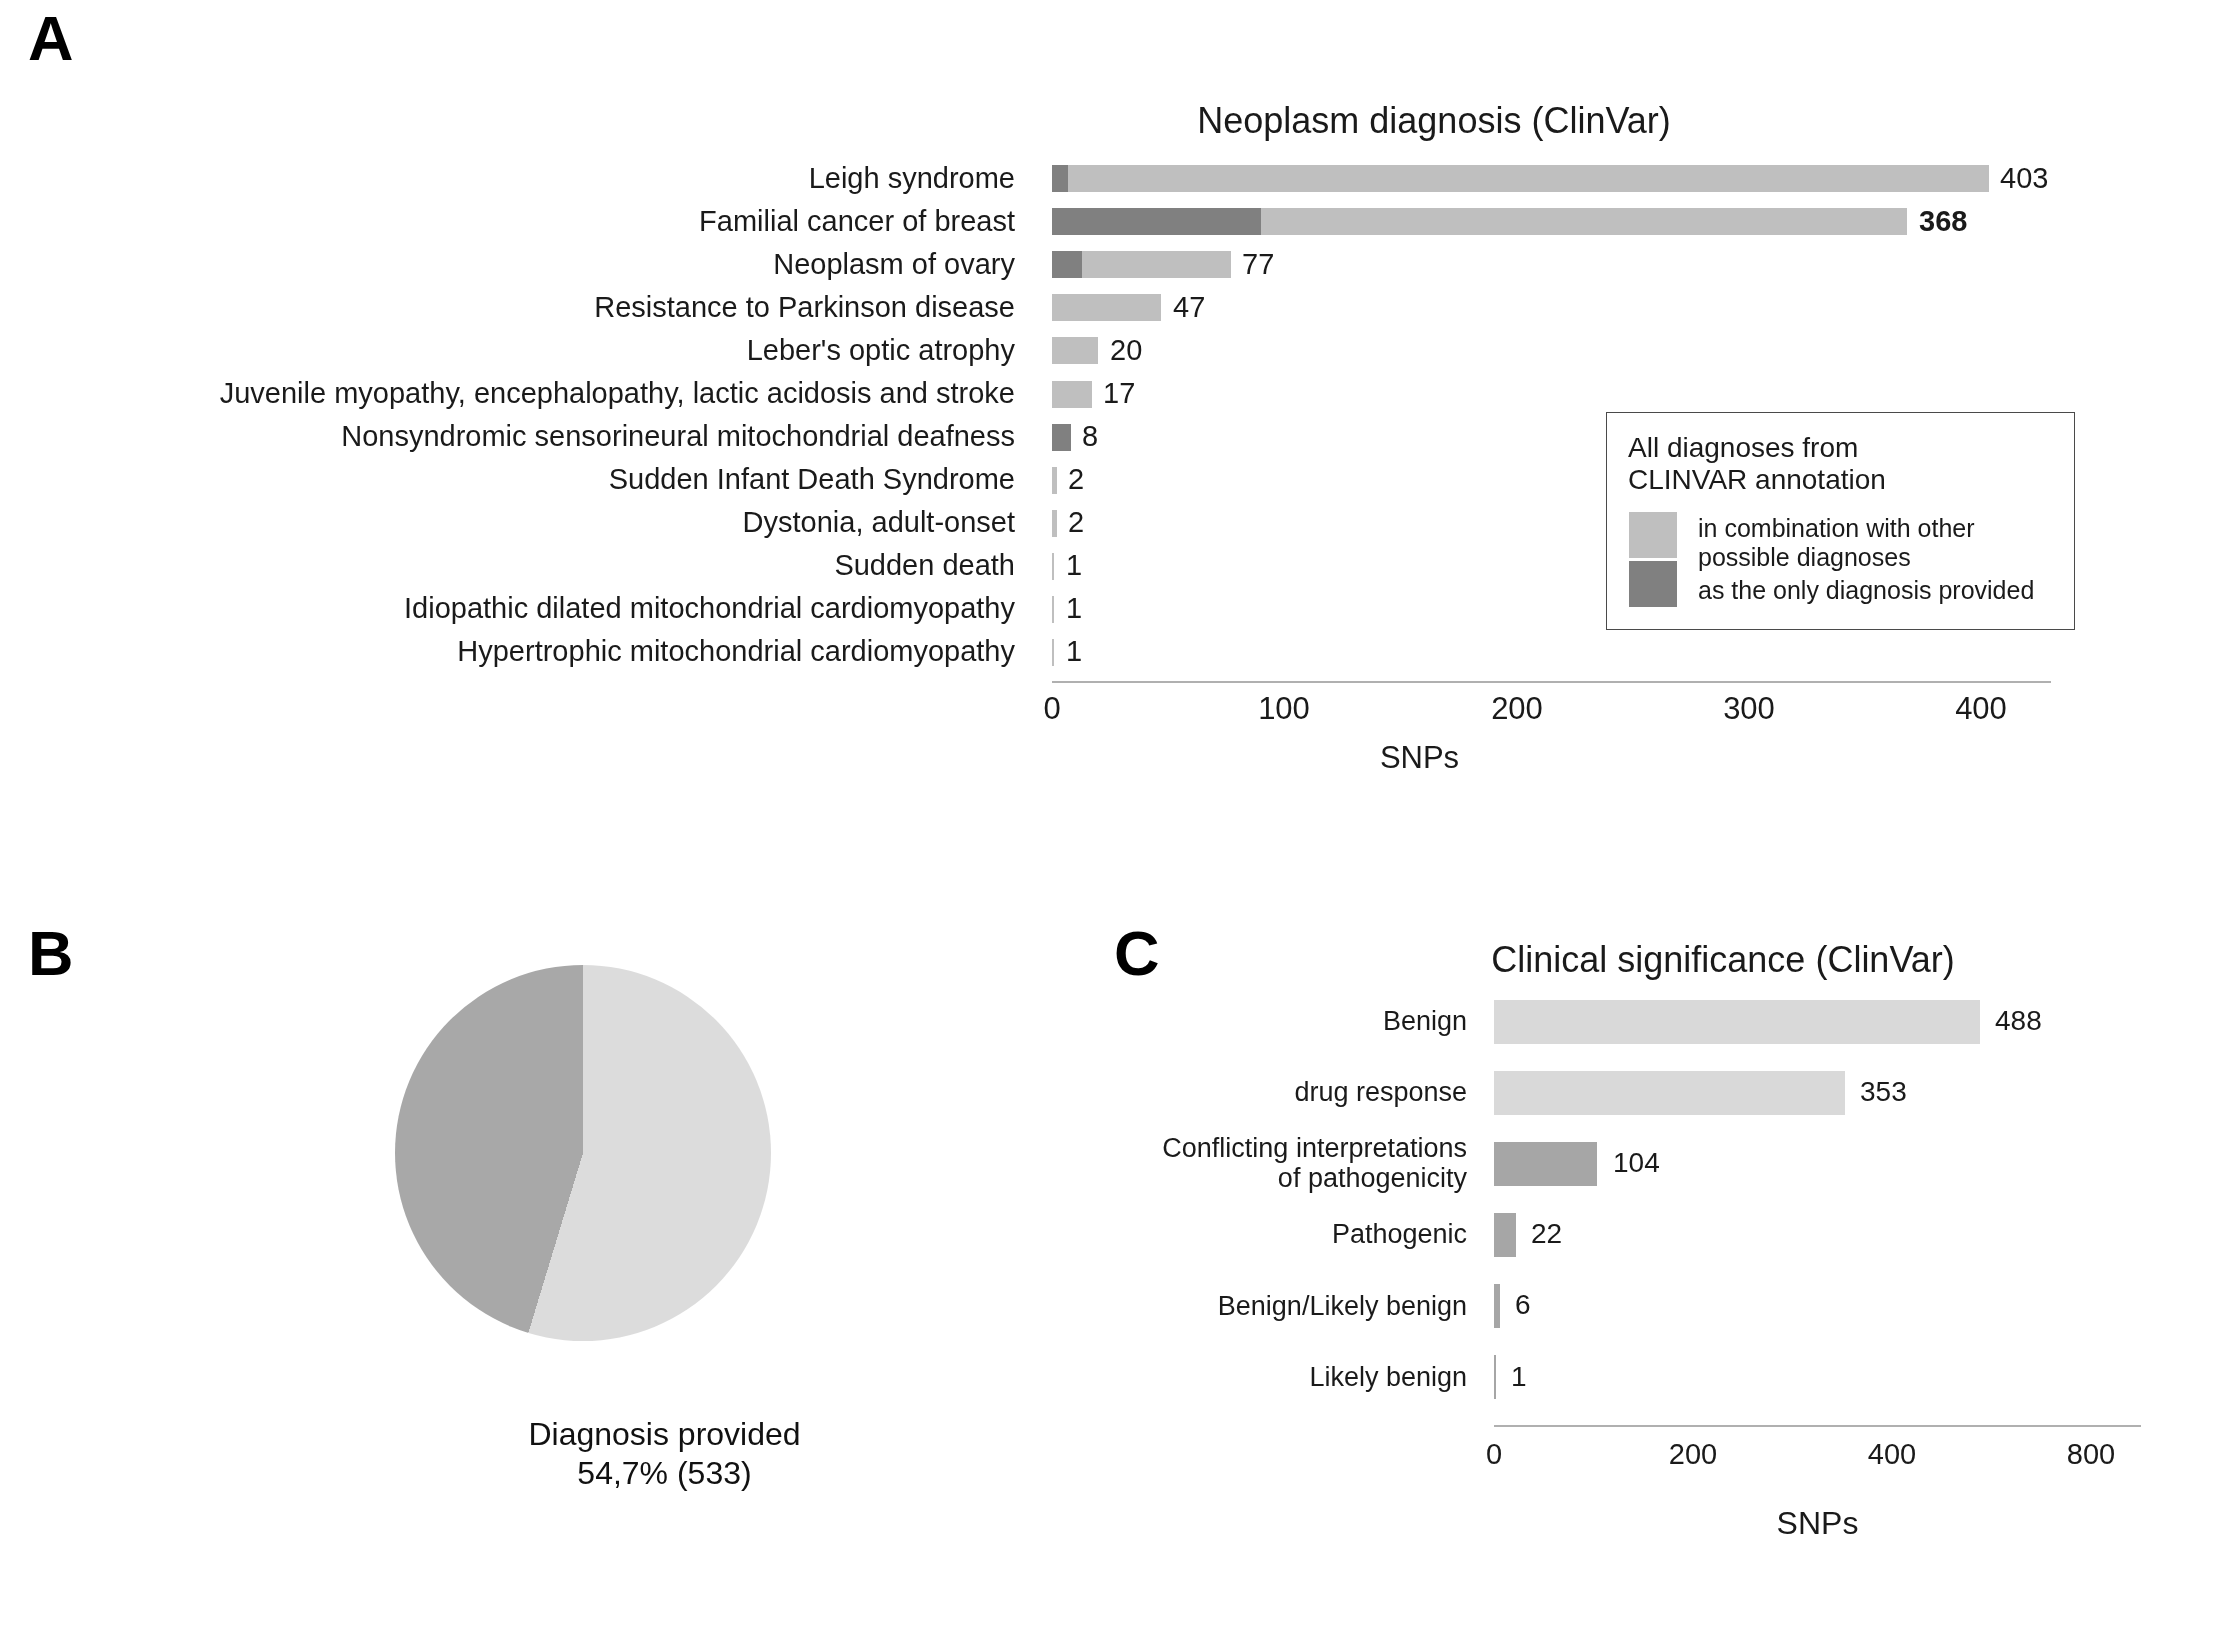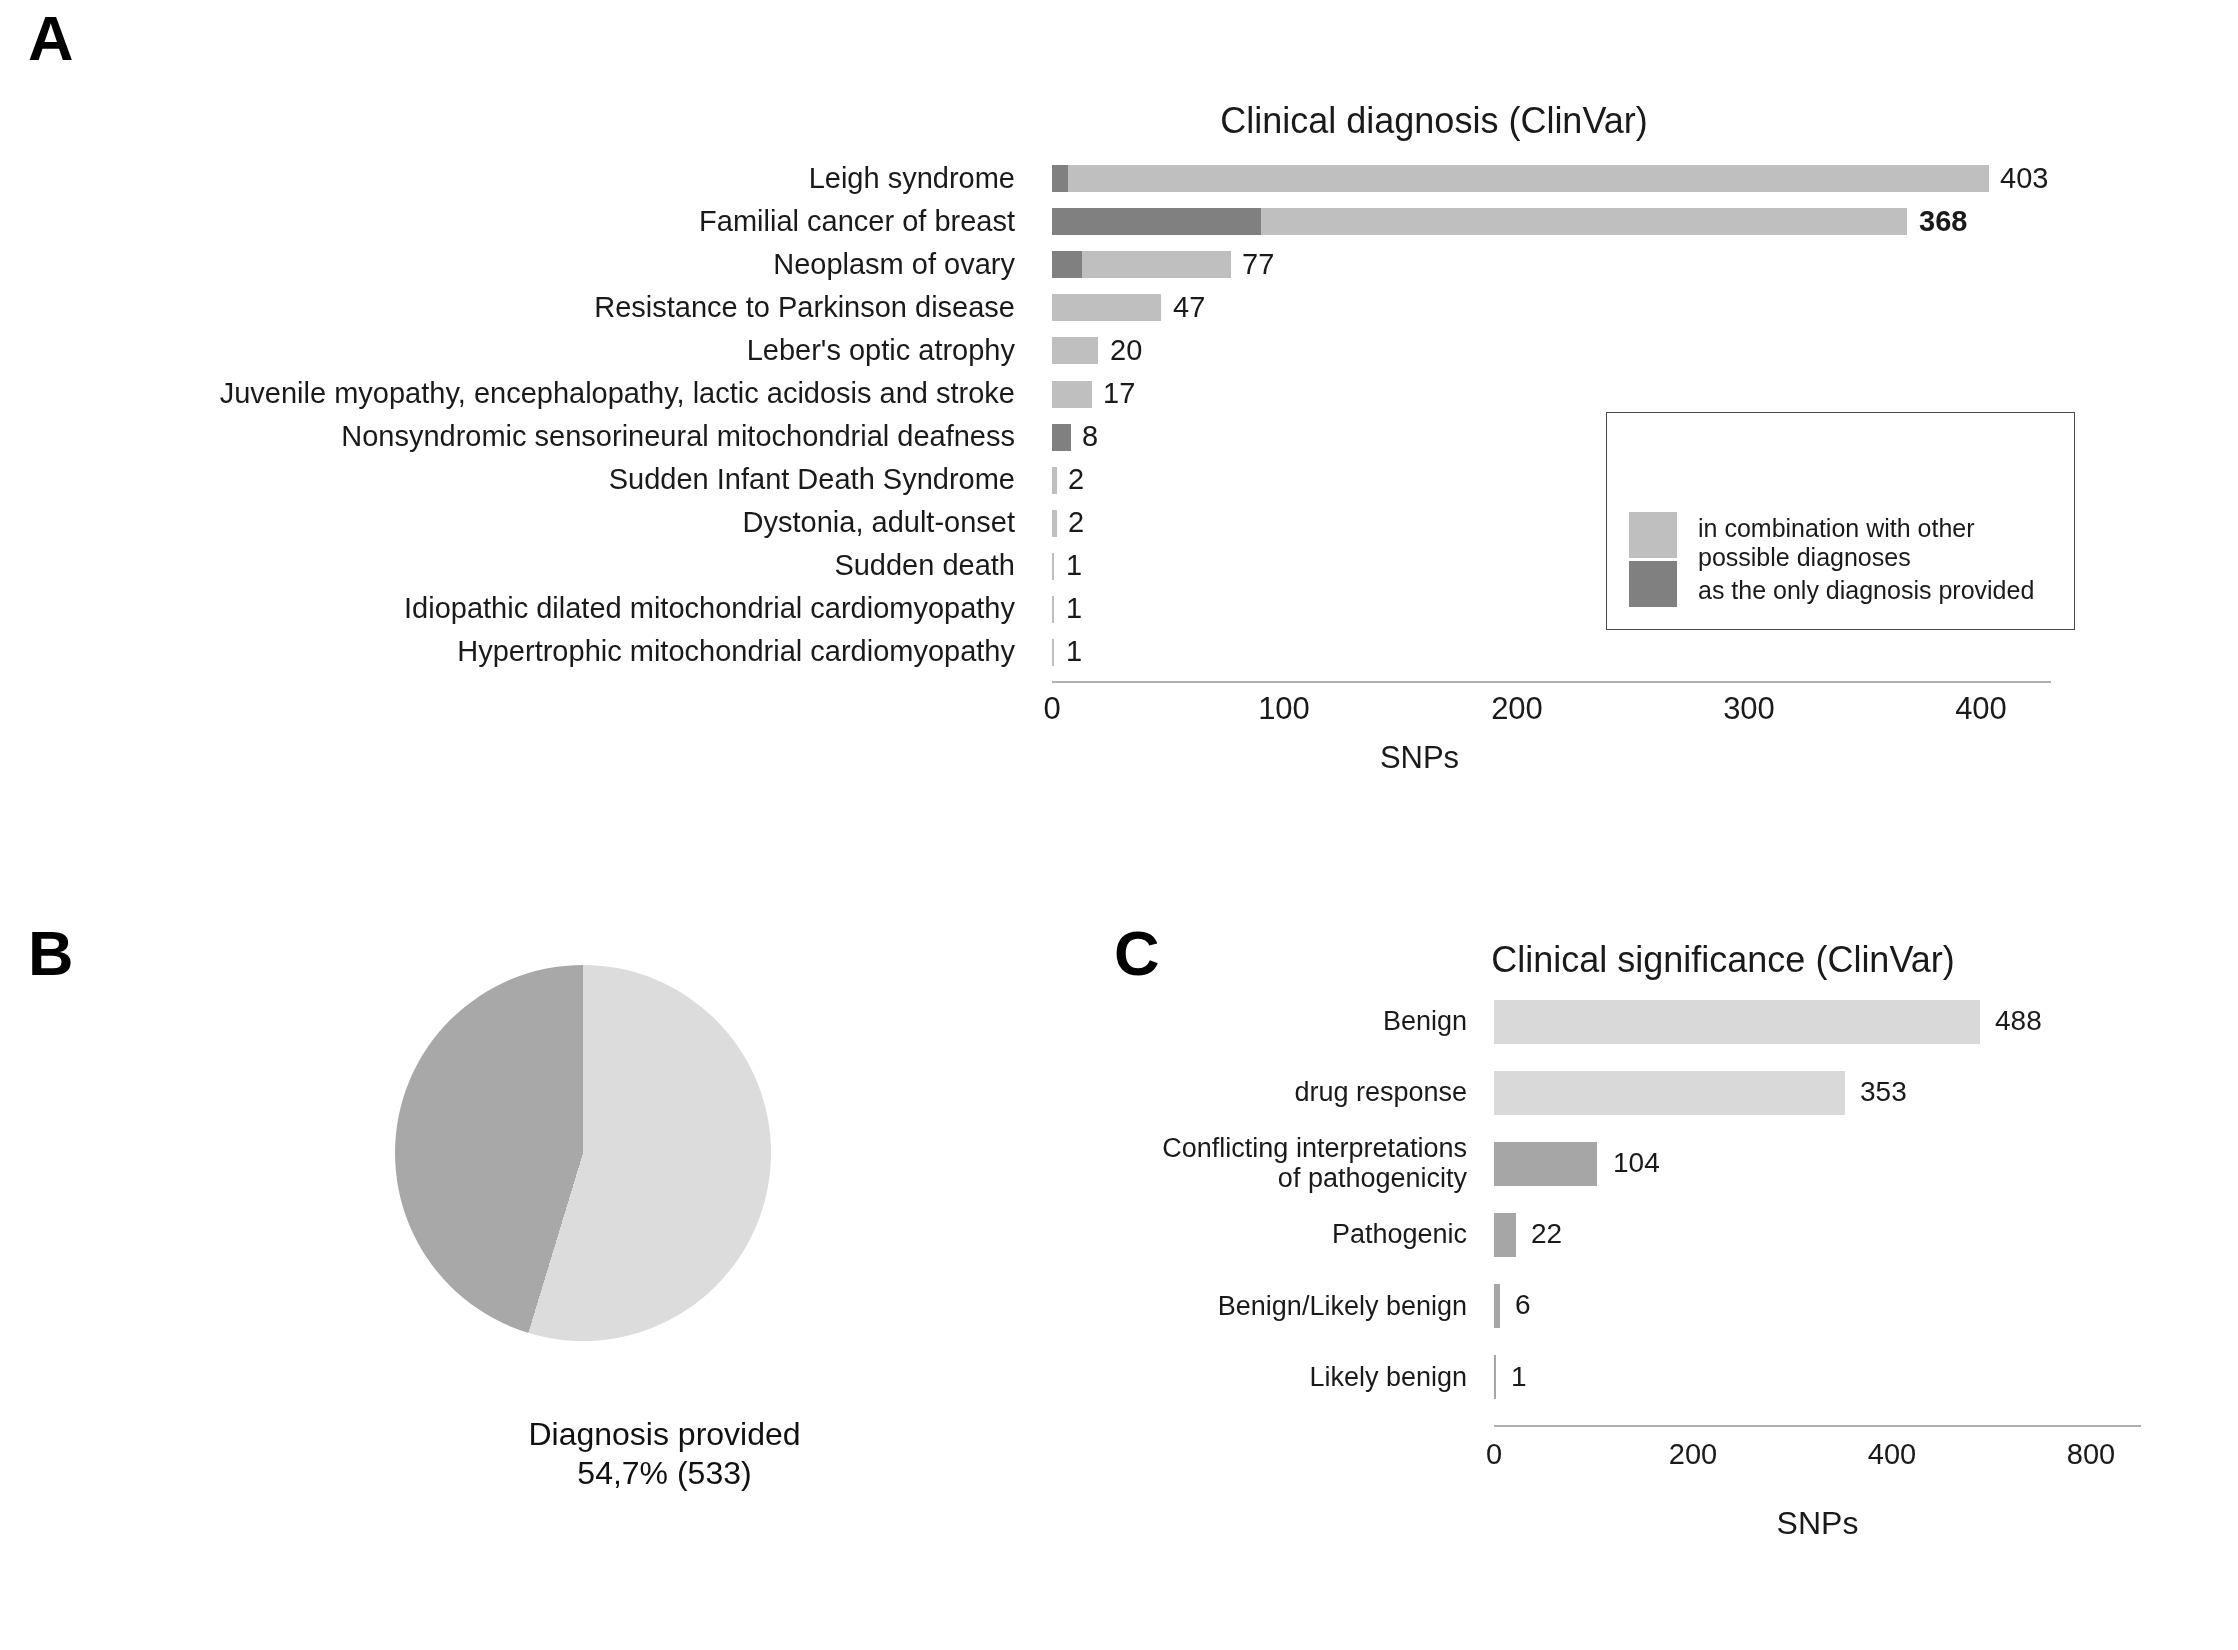--- a/index.html
+++ b/index.html
@@ -100,21 +100,21 @@
     position:absolute; left:377px; top:688px; width:647px; text-align:center;
     font-size:32px; color:#1a1a1a;
   }
 </style>
 </head>
 <body>
 
 <section id="panel-a">
   <div class="panel-letter" style="left:28px; top:7px;">A</div>
 
-  <div id="a-title">Clinical diagnosis (ClinVar)</div>
+  <div id="a-title">Neoplasm diagnosis (ClinVar)</div>
 
   <div id="a-ylabels">
       <div class="a-ycat" style="top: 0.6px;">Leigh syndrome</div>
       <div class="a-ycat" style="top: 44px;">Familial cancer of breast</div>
       <div class="a-ycat" style="top: 87px;">Neoplasm of ovary</div>
       <div class="a-ycat" style="top: 130px;">Resistance to Parkinson disease</div>
       <div class="a-ycat" style="top: 173px;">Leber's optic atrophy</div>
       <div class="a-ycat" style="top: 216px;">Juvenile myopathy, encephalopathy, lactic acidosis and stroke</div>
       <div class="a-ycat" style="top: 259px;">Nonsyndromic sensorineural mitochondrial deafness</div>
       <div class="a-ycat" style="top: 302px;">Sudden Infant Death Syndrome</div>
@@ -169,20 +169,22 @@
   <div id="a-ticks">
       <div class="a-tick-lbl" style="left: 1052px;">0</div>
       <div class="a-tick-lbl" style="left: 1284px;">100</div>
       <div class="a-tick-lbl" style="left: 1517px;">200</div>
       <div class="a-tick-lbl" style="left: 1749px;">300</div>
       <div class="a-tick-lbl" style="left: 1981px;">400</div>
     </div>
   <div id="a-xlabel">SNPs</div>
 
   <div id="a-legend">
+    <div id="a-legend-title">All diagnoses from
+CLINVAR annotation</div>
     <div class="lg-swatch" style="top:99px; background:#bfbfbf;"></div>
     <div class="lg-text" style="top:101px;">in combination with other
 possible diagnoses</div>
     <div class="lg-swatch" style="top:148px; background:#808080;"></div>
     <div class="lg-text" style="top:163px;">as the only diagnosis provided</div>
   </div>
 <div class="a-val" style="left: 2000px; top: 164px;">403</div>
     <div class="a-val" style="left: 1919px; top: 207px; font-weight: bold;">368</div>
     <div class="a-val" style="left: 1242px; top: 250px;">77</div>
     <div class="a-val" style="left: 1173px; top: 293px;">47</div>

